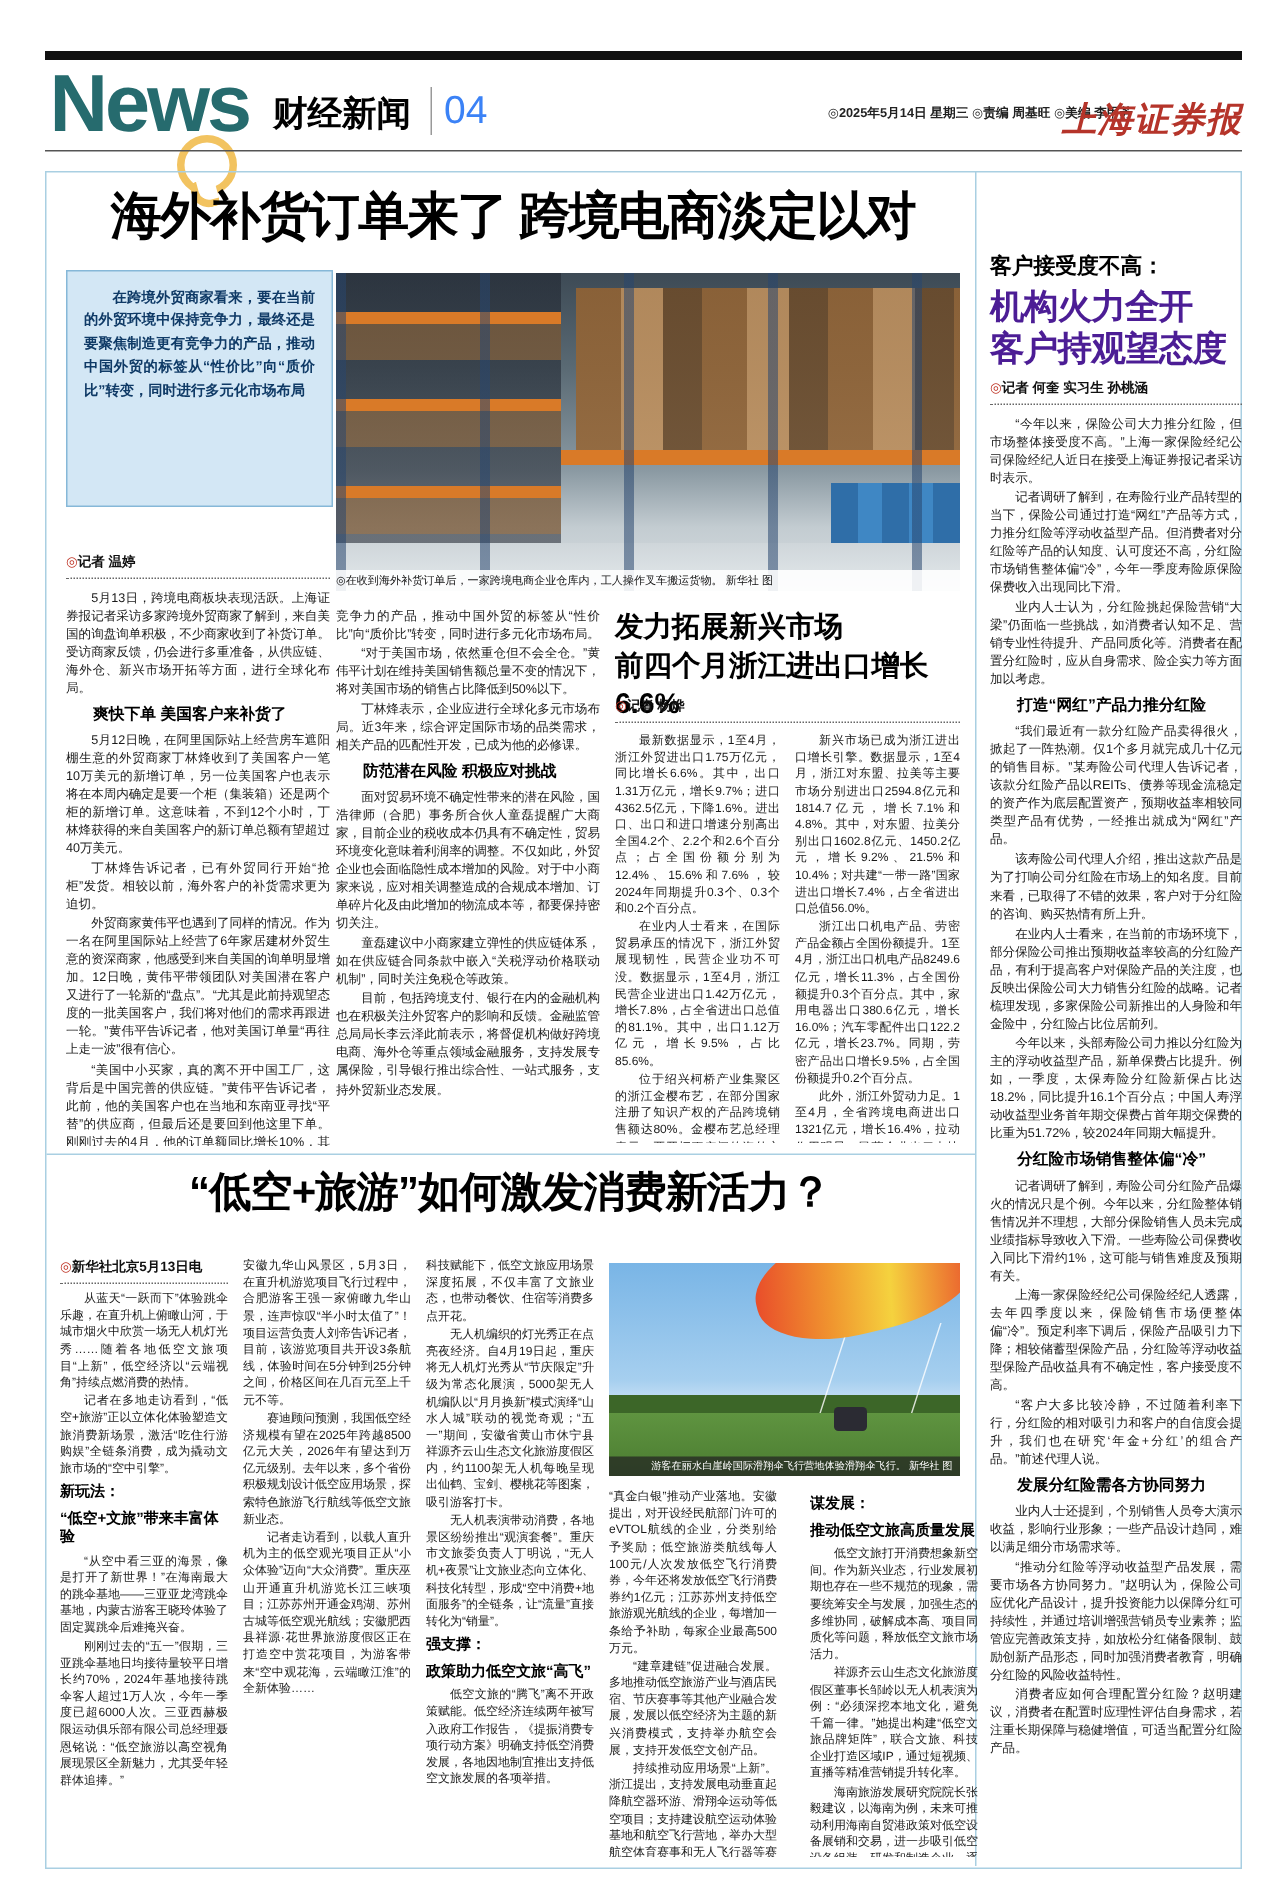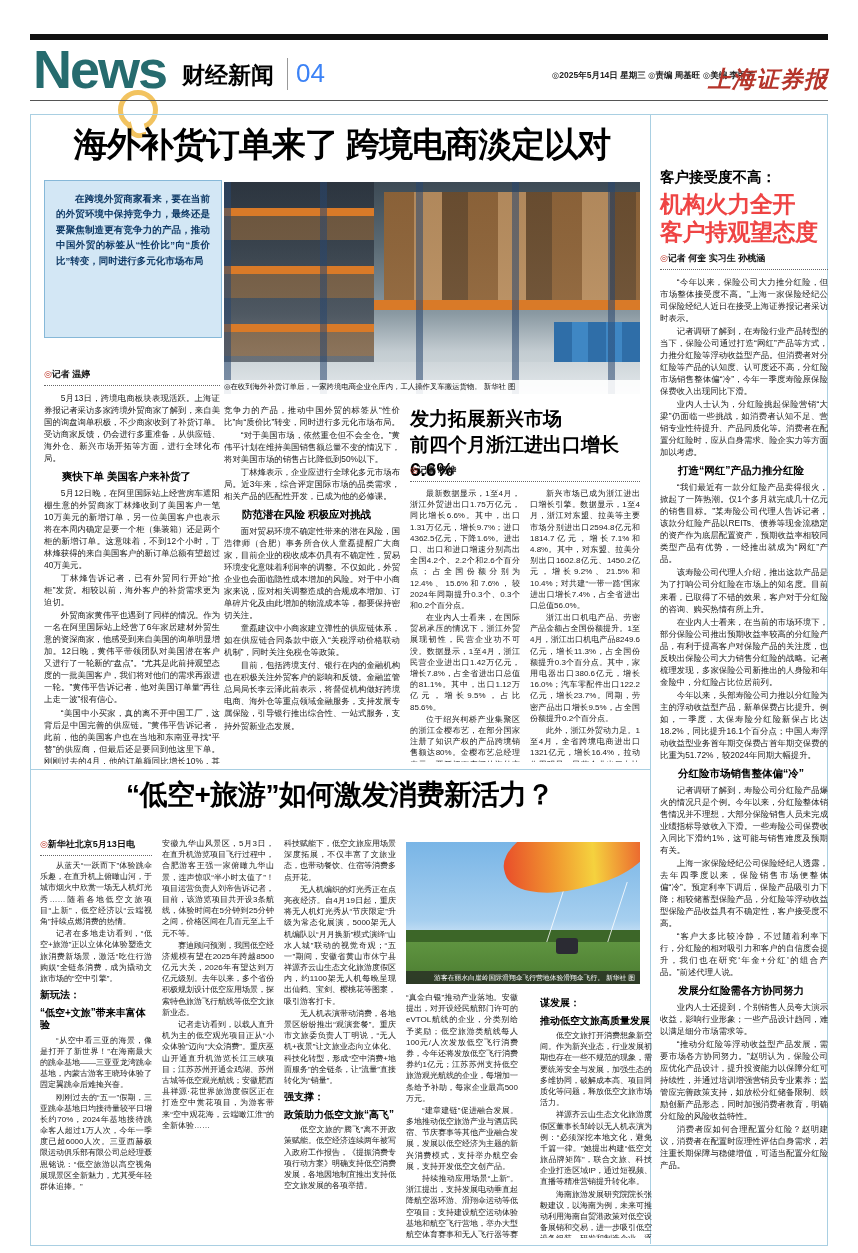--- a/index.html
+++ b/index.html
@@ -43,21 +43,21 @@
   .p1-floor{left:0;top:180px;width:416px;height:32px;background:linear-gradient(180deg,#cfd6da,#e4e9ec);}
   .p1-caption{left:0;bottom:0;width:416px;height:14px;background:rgba(255,255,255,.88);font-size:7.4px;line-height:14px;text-align:left;color:#111;padding-right:6px;box-sizing:border-box;}
   
   .a2-headline{left:410px;top:406px;width:230px;font-size:19px;font-weight:900;line-height:1.35;color:#000;}
   .a2-byline{left:410px;top:464px;width:230px;}
   .a2-colA{left:410px;top:488px;width:110px;height:274px;}
   .a2-colB{left:530px;top:488px;width:110px;height:274px;}
   .a2-colA .para,.a2-colB .para{font-size:8px;line-height:1.4;}
   
   .a3-kicker{left:660px;top:168px;width:168px;font-size:14.5px;font-weight:900;color:#000;}
-  .a3-headline{left:660px;top:190px;width:168px;font-size:23px;font-weight:900;line-height:1.22;color:#ef4444;letter-spacing:-0.5px;}
+  .a3-headline{left:660px;top:190px;width:168px;font-size:23px;font-weight:900;line-height:1.22;color:#4c1d95;letter-spacing:-0.5px;}
   .a3-byline{left:660px;top:252px;width:168px;}
   .a3-body{left:660px;top:276px;width:168px;height:964px;}
   
   .a4-headline{left:30px;top:776px;width:620px;text-align:center;font-size:28px;font-weight:900;color:#000;letter-spacing:-0.5px;}
   .a4-byline{left:40px;top:838px;width:112px;}
   .a4-col1{left:40px;top:860px;width:112px;height:378px;}
   .a4-col2{left:162px;top:838px;width:112px;height:400px;}
   .a4-col3{left:284px;top:838px;width:112px;height:400px;}
   .a4-col4{left:406px;top:992px;width:112px;height:246px;}
   .a4-col5{left:528px;top:992px;width:112px;height:246px;margin-left:12px;}

